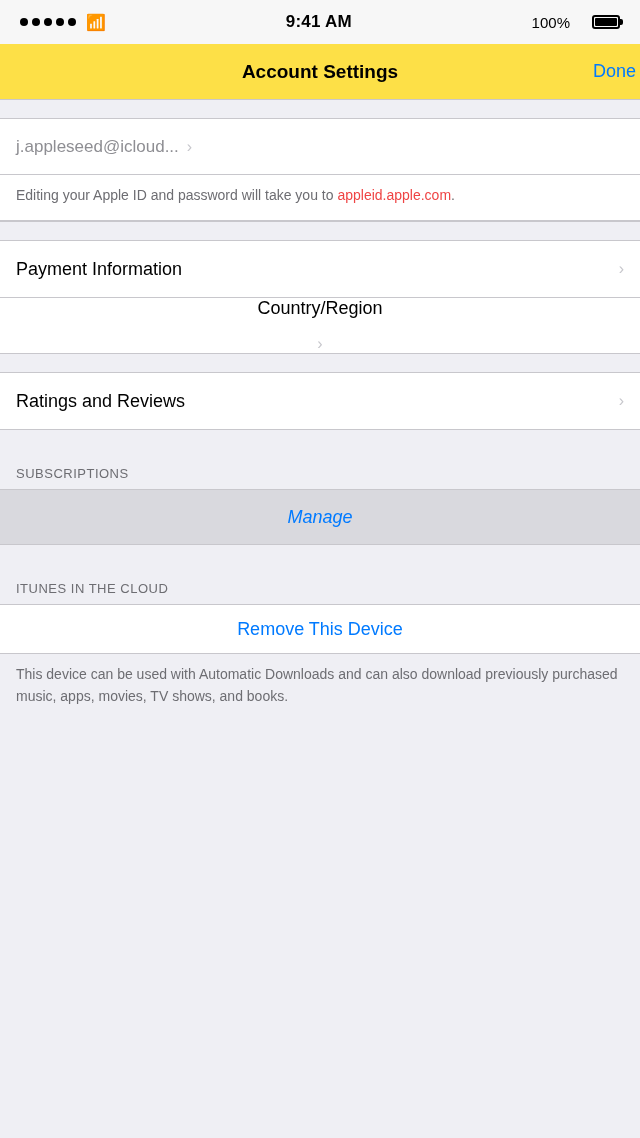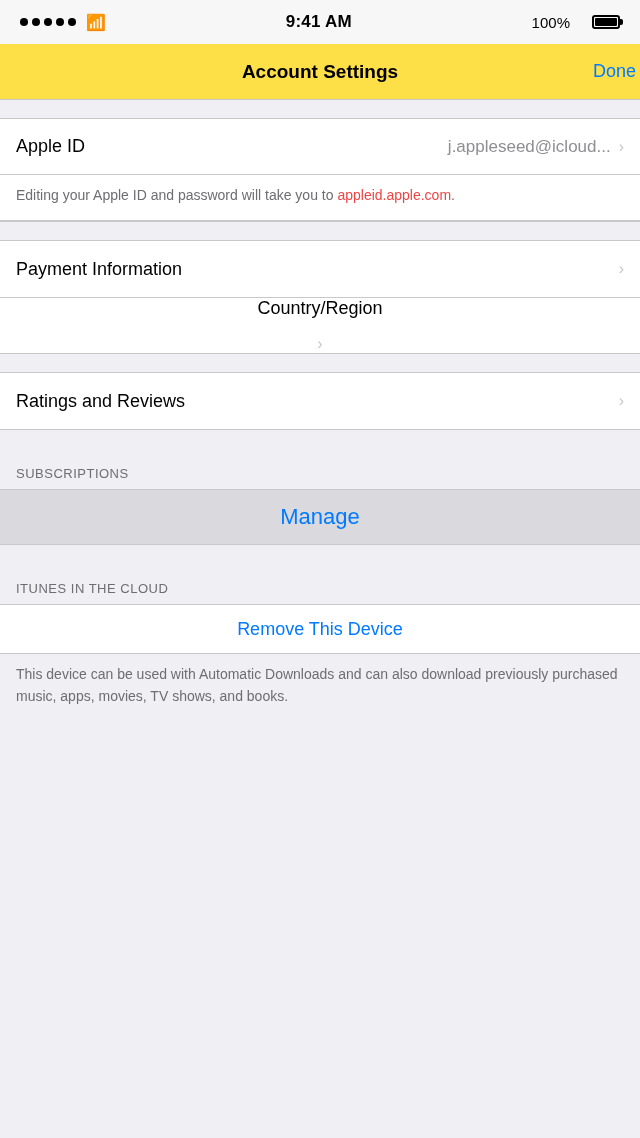--- a/index.html
+++ b/index.html
@@ -204,22 +204,23 @@
       background: #d9d9de;
       border-top: 1px solid #c8c7cc;
       border-bottom: 1px solid #c8c7cc;
       height: 56px;
       display: flex;
       align-items: center;
       justify-content: center;
       cursor: pointer;
     }
     .manage-label {
-      font-size: 22px;
+      font-size: 18px;
       color: #007aff;
+      font-style: italic;
     }
 
     
     .itunes-section-header {
       padding: 18px 16px 8px;
       font-size: 13px;
       color: #6d6d72;
       letter-spacing: 0.5px;
       text-transform: uppercase;
       background: #efeff4;
@@ -279,21 +280,20 @@
 
 <div class="nav-bar">
   <span class="nav-title">Account Settings</span>
   <button class="nav-done">Done</button>
 </div>
 
 <div class="section-gap"></div>
 
 <div class="card-section">
   <div class="apple-id-row">
-    <span class="apple-id-label">Apple ID</span>
     <span class="apple-id-value">j.appleseed@icloud...</span>
     <span class="chevron">›</span>
   </div>
   <div class="description-box">
     <p class="description-text">
       <span>Editing your Apple ID and password will take you to </span><a class="description-link">appleid.apple.com</a><span>.</span>
     </p>
   </div>
 </div>
 

